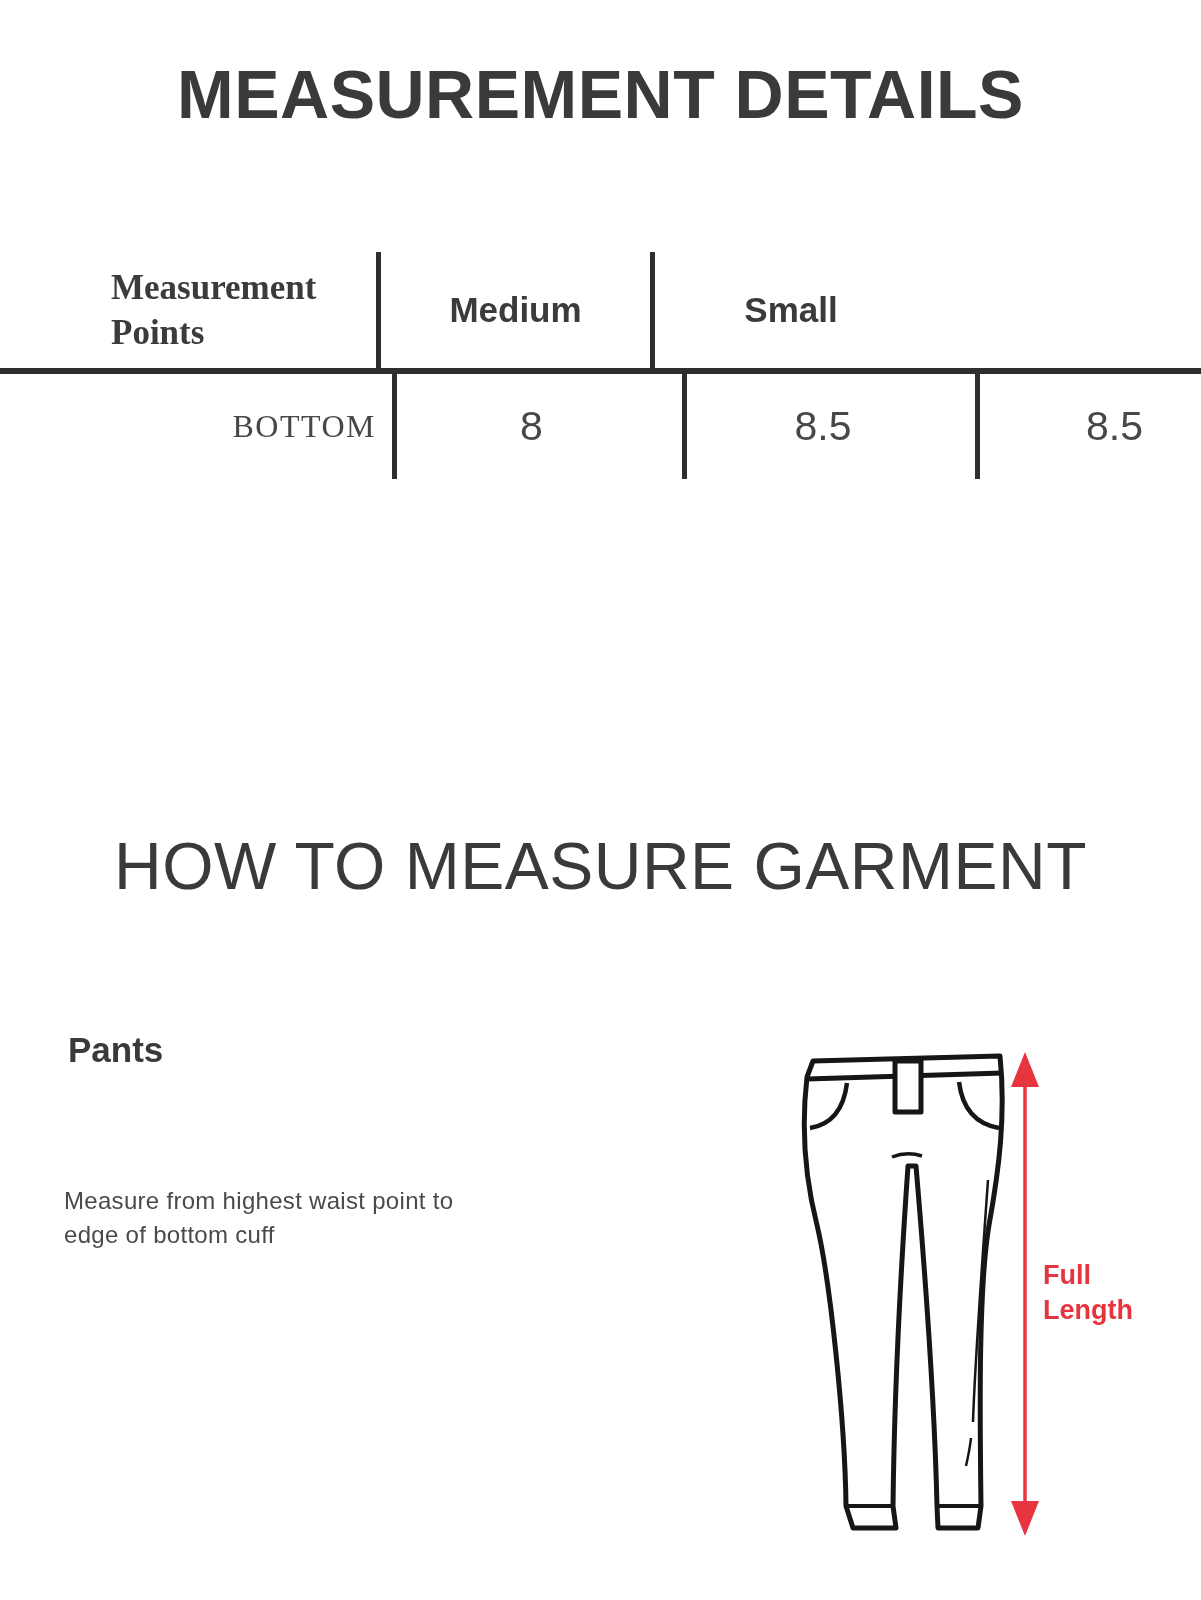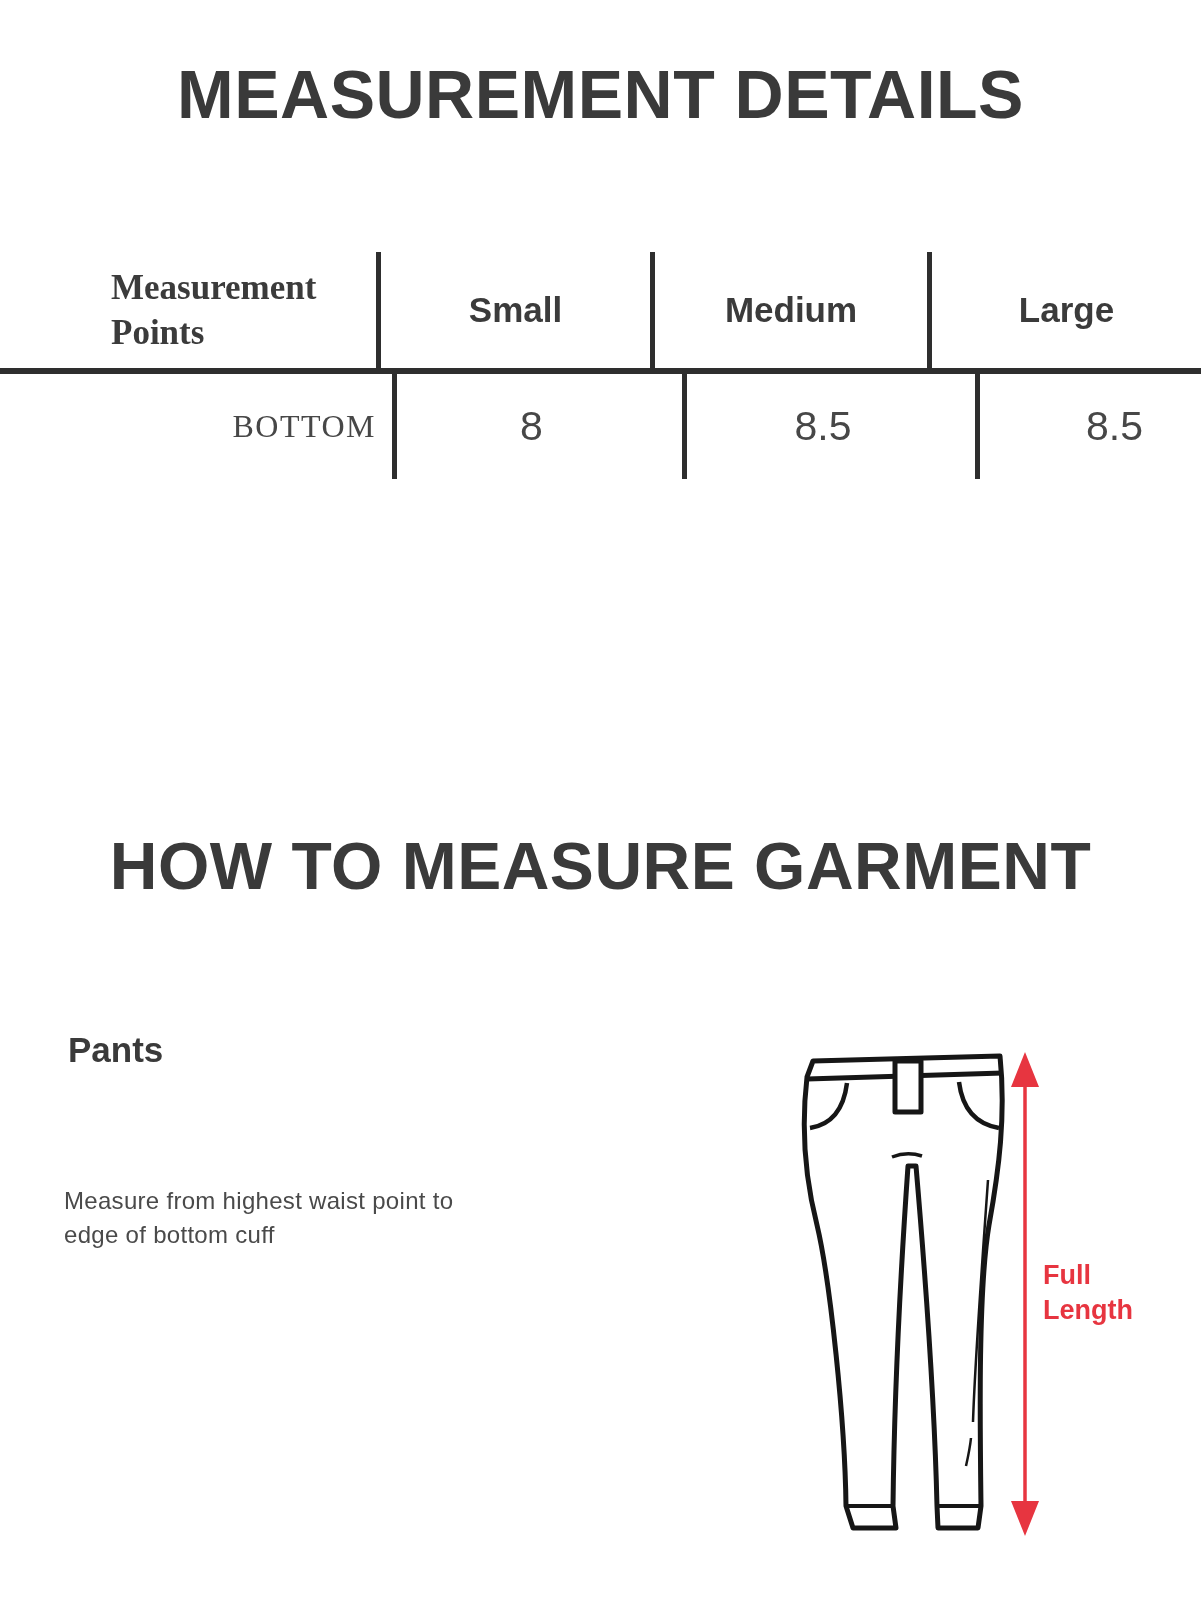--- a/index.html
+++ b/index.html
@@ -13,21 +13,21 @@
   }
   .main-title{
     position:absolute;top:60px;left:0;right:0;
     text-align:center;
     font-size:68px;font-weight:700;line-height:1;
     color:#3a3a3a;letter-spacing:0.5px;
   }
   .section-title{
     position:absolute;top:833px;left:0;right:0;
     text-align:center;
-    font-size:66px;font-weight:700;line-height:1;
+    font-size:66px;font-weight:400;line-height:1;
     color:#3a3a3a;letter-spacing:0.5px;
   }
   
   .mtable{position:absolute;top:252px;left:0;width:1201px;color:#3a3a3a;}
   .trow{display:grid;grid-template-columns:376px 274px 277px 274px;}
   .trow>div{box-sizing:border-box;display:flex;align-items:center;justify-content:center;}
   .trow>div.first{justify-content:flex-end;padding-left:40px;font-family:Liberation Serif, serif;}
   .trow>div.vline{border-left:5px solid #2e2e2e;}
   .thead{height:116px;border-bottom:6px solid #2e2e2e;}
   .rdata1{height:109px;border-bottom:5px solid #2e2e2e;}
@@ -67,27 +67,24 @@
 <div class="page">
 
   <div class="main-title">MEASUREMENT DETAILS</div>
 
   <div class="mtable">
     <div class="trow thead">
       <div class="first">
           <span class="hcell">Measurement Points</span>
         </div>
       <div class="vline">
-          <span class="hcell">Small</span>
-        </div>
-      <div class="vline">
           <span class="hcell">Medium</span>
         </div>
       <div class="vline">
-          <span class="hcell">Large</span>
+          <span class="hcell">Small</span>
         </div>
     </div>
     <div class="trow rdata3">
       <div class="first">
           <span class="rowlabel">BOTTOM</span>
         </div>
       <div class="vline">
           <span class="val">8</span>
         </div>
       <div class="vline">

